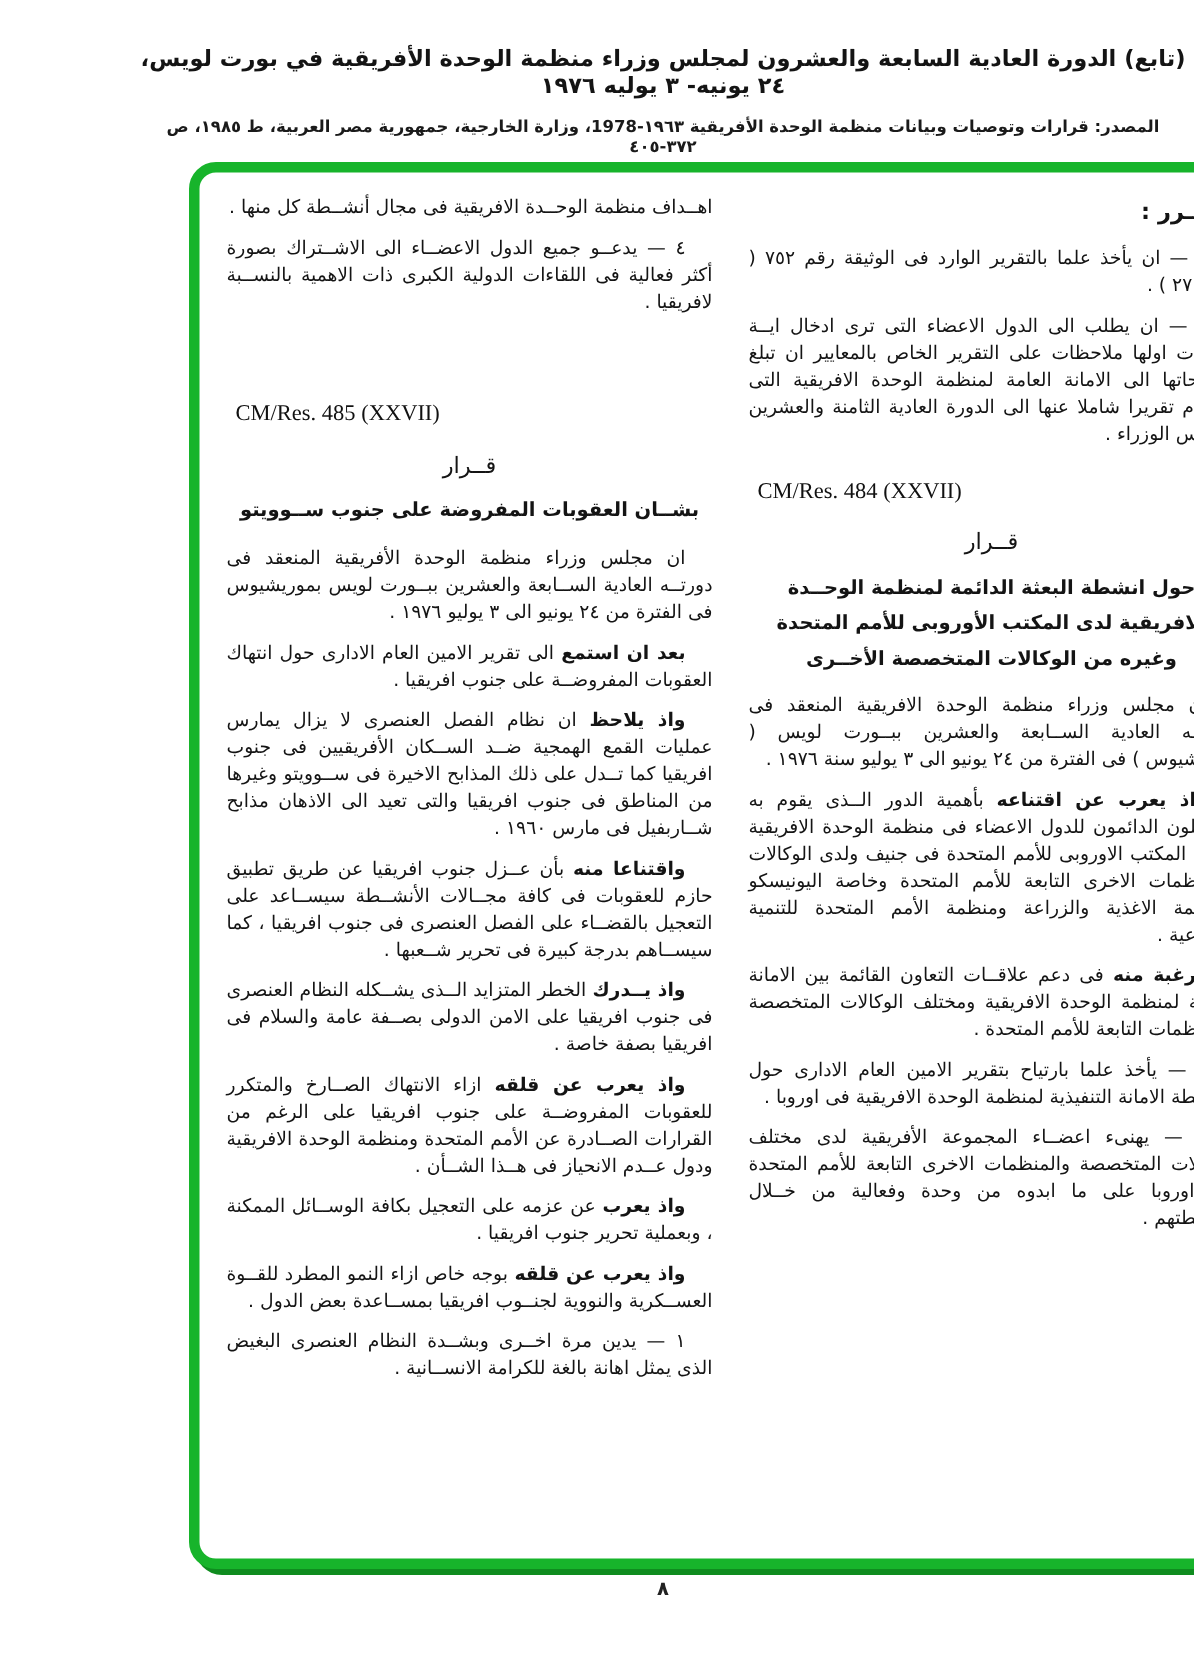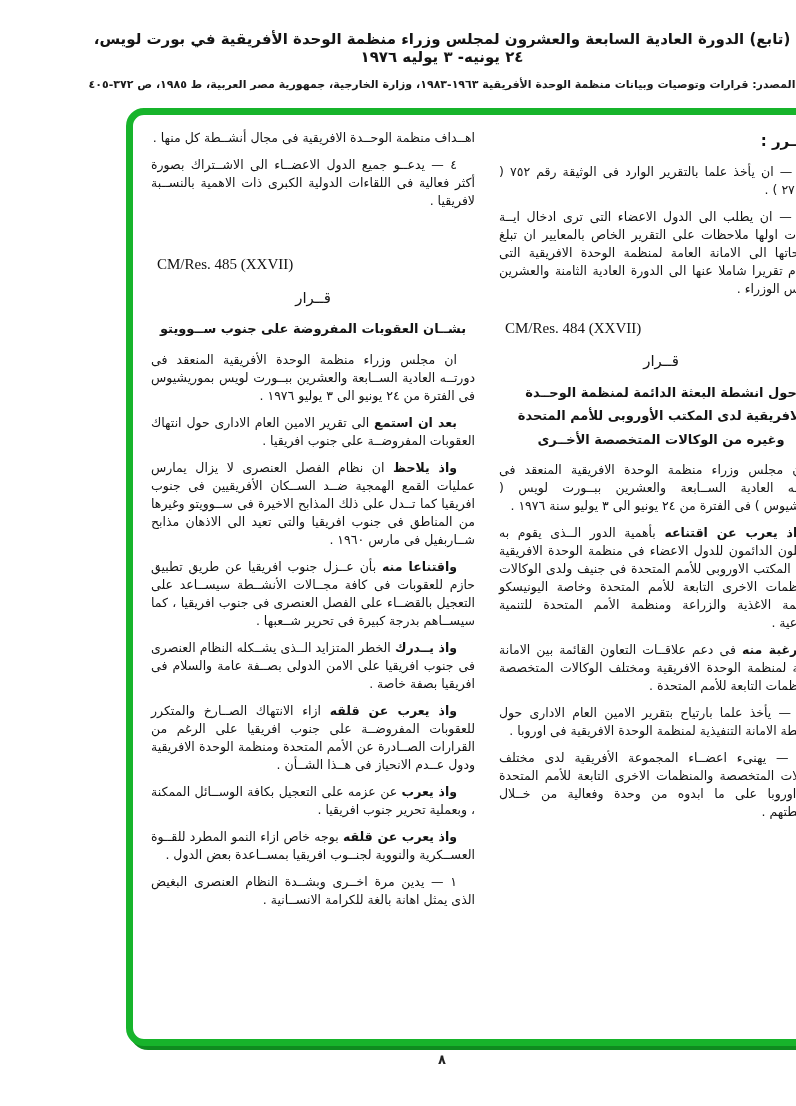--- a/index.html
+++ b/index.html
@@ -50,21 +50,21 @@
     text-align:center; font-size:13px; font-weight:bold; color:#222;
   }
 </style>
 </head>
 <body>
 
 <div class="page">
 
   <header class="page-header">
     <div class="header-line1">(تابع) الدورة العادية السابعة والعشرون لمجلس وزراء منظمة الوحدة الأفريقية في بورت لويس، ٢٤ يونيه- ٣ يوليه ١٩٧٦</div>
-    <div class="header-line2">المصدر: قرارات وتوصيات وبيانات منظمة الوحدة الأفريقية ١٩٦٣-١٩٨٣، وزارة الخارجية، جمهورية مصر العربية، ط ١٩٨٥، ص ٣٧٢-٤٠٥</div>
+    <div class="header-line2">المصدر: قرارات وتوصيات وبيانات منظمة الوحدة الأفريقية ١٩٦٣-1978، وزارة الخارجية، جمهورية مصر العربية، ط ١٩٨٥، ص ٣٧٢-٤٠٥</div>
   </header>
 
   <div class="green-box">
     <div class="columns">
 
       <section class="col">
         <div class="decides-heading">قــرر :</div>
         <p class="para indent">١ — ان يأخذ علما بالتقرير الوارد فى الوثيقة رقم ٧٥٢ ( دورة ٢٧ ) .</p>
         <p class="para indent">٢ — ان يطلب الى الدول الاعضاء التى ترى ادخال ايــة تعديلات اولها ملاحظات على التقرير الخاص بالمعايير ان تبلغ اقتراحاتها الى الامانة العامة لمنظمة الوحدة الافريقية التى ستقدم تقريرا شاملا عنها الى الدورة العادية الثامنة والعشرين لمجلس الوزراء .</p>
 
@@ -80,21 +80,21 @@
         <p class="para indent"><span class="lead">واذ يعرب عن اقتناعه</span> <span>بأهمية الدور الــذى يقوم به الممثلون الدائمون للدول الاعضاء فى منظمة الوحدة الافريقية لــدى المكتب الاوروبى للأمم المتحدة فى جنيف ولدى الوكالات والمنظمات الاخرى التابعة للأمم المتحدة وخاصة اليونيسكو ومنظمة الاغذية والزراعة ومنظمة الأمم المتحدة للتنمية الصناعية .</span></p>
         <p class="para indent"><span class="lead">ورغبة منه</span> <span>فى دعم علاقــات التعاون القائمة بين الامانة العامة لمنظمة الوحدة الافريقية ومختلف الوكالات المتخصصة والمنظمات التابعة للأمم المتحدة .</span></p>
         <p class="para indent"><span>١ — يأخذ علما بارتياح بتقرير الامين العام الادارى حول انشــطة الامانة التنفيذية لمنظمة الوحدة الافريقية فى اوروبا .</span></p>
         <p class="para indent"><span>٢ — يهنىء اعضــاء المجموعة الأفريقية لدى مختلف الوكالات المتخصصة والمنظمات الاخرى التابعة للأمم المتحدة فى اوروبا على ما ابدوه من وحدة وفعالية من خــلال انشــطتهم .</span></p>
       </section>
 
       <section class="col">
         <p class="para">اهــداف منظمة الوحــدة الافريقية فى مجال أنشــطة كل منها .</p>
         <p class="para indent">٤ — يدعــو جميع الدول الاعضــاء الى الاشــتراك بصورة أكثر فعالية فى اللقاءات الدولية الكبرى ذات الاهمية بالنســبة لافريقيا .</p>
 
-        <div class="res-ref" style="margin-top:44px;">CM/Res. 485 (XXVII)</div>
+        <div class="res-ref" style="margin-top:56px;">CM/Res. 485 (XXVII)</div>
         <div class="res-title">قــرار</div>
         <div class="res-subtitle">
           <div>بشــان العقوبات المفروضة على جنوب ســوويتو</div>
         </div>
 
         <p class="para indent"><span>ان مجلس وزراء منظمة الوحدة الأفريقية المنعقد فى دورتــه العادية الســابعة والعشرين ببــورت لويس بموريشيوس فى الفترة من ٢٤ يونيو الى ٣ يوليو ١٩٧٦ .</span></p>
         <p class="para indent"><span class="lead">بعد ان استمع</span> <span>الى تقرير الامين العام الادارى حول انتهاك العقوبات المفروضــة على جنوب افريقيا .</span></p>
         <p class="para indent"><span class="lead">واذ يلاحظ</span> <span>ان نظام الفصل العنصرى لا يزال يمارس عمليات القمع الهمجية ضــد الســكان الأفريقيين فى جنوب افريقيا كما تــدل على ذلك المذابح الاخيرة فى ســوويتو وغيرها من المناطق فى جنوب افريقيا والتى تعيد الى الاذهان مذابح شــاربفيل فى مارس ١٩٦٠ .</span></p>
         <p class="para indent"><span class="lead">واقتناعا منه</span> <span>بأن عــزل جنوب افريقيا عن طريق تطبيق حازم للعقوبات فى كافة مجــالات الأنشــطة سيســاعد على التعجيل بالقضــاء على الفصل العنصرى فى جنوب افريقيا ، كما سيســاهم بدرجة كبيرة فى تحرير شــعبها .</span></p>
         <p class="para indent"><span class="lead">واذ يــدرك</span> <span>الخطر المتزايد الــذى يشــكله النظام العنصرى فى جنوب افريقيا على الامن الدولى بصــفة عامة والسلام فى افريقيا بصفة خاصة .</span></p>

